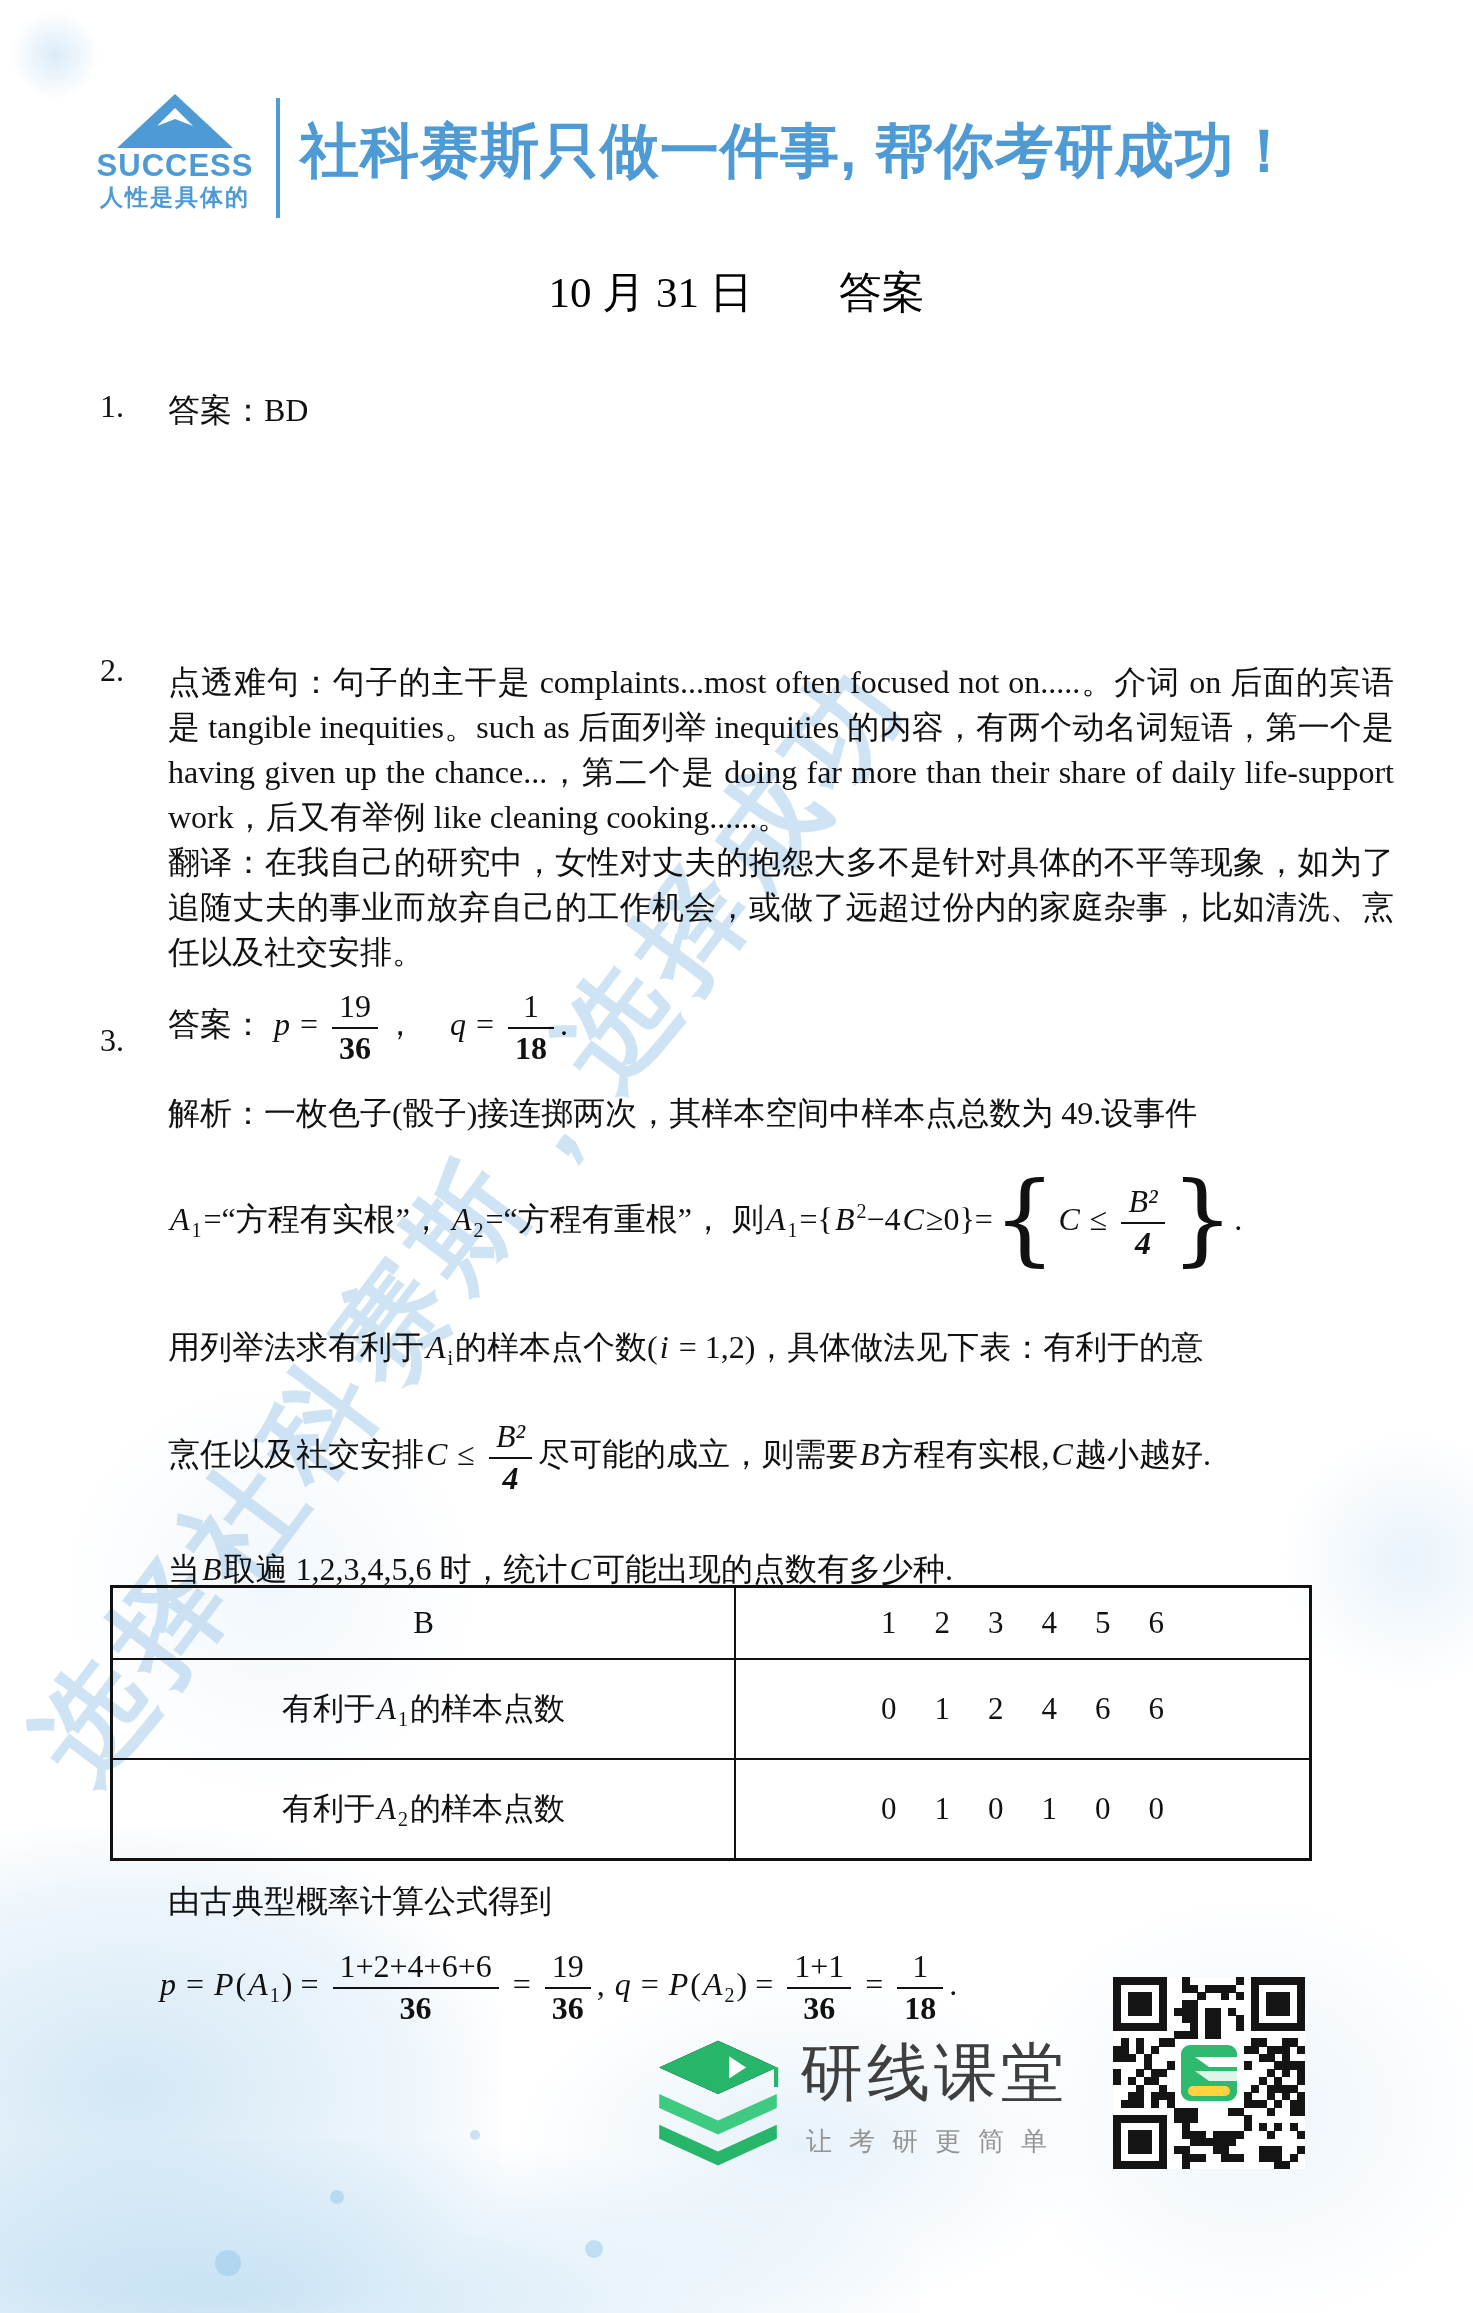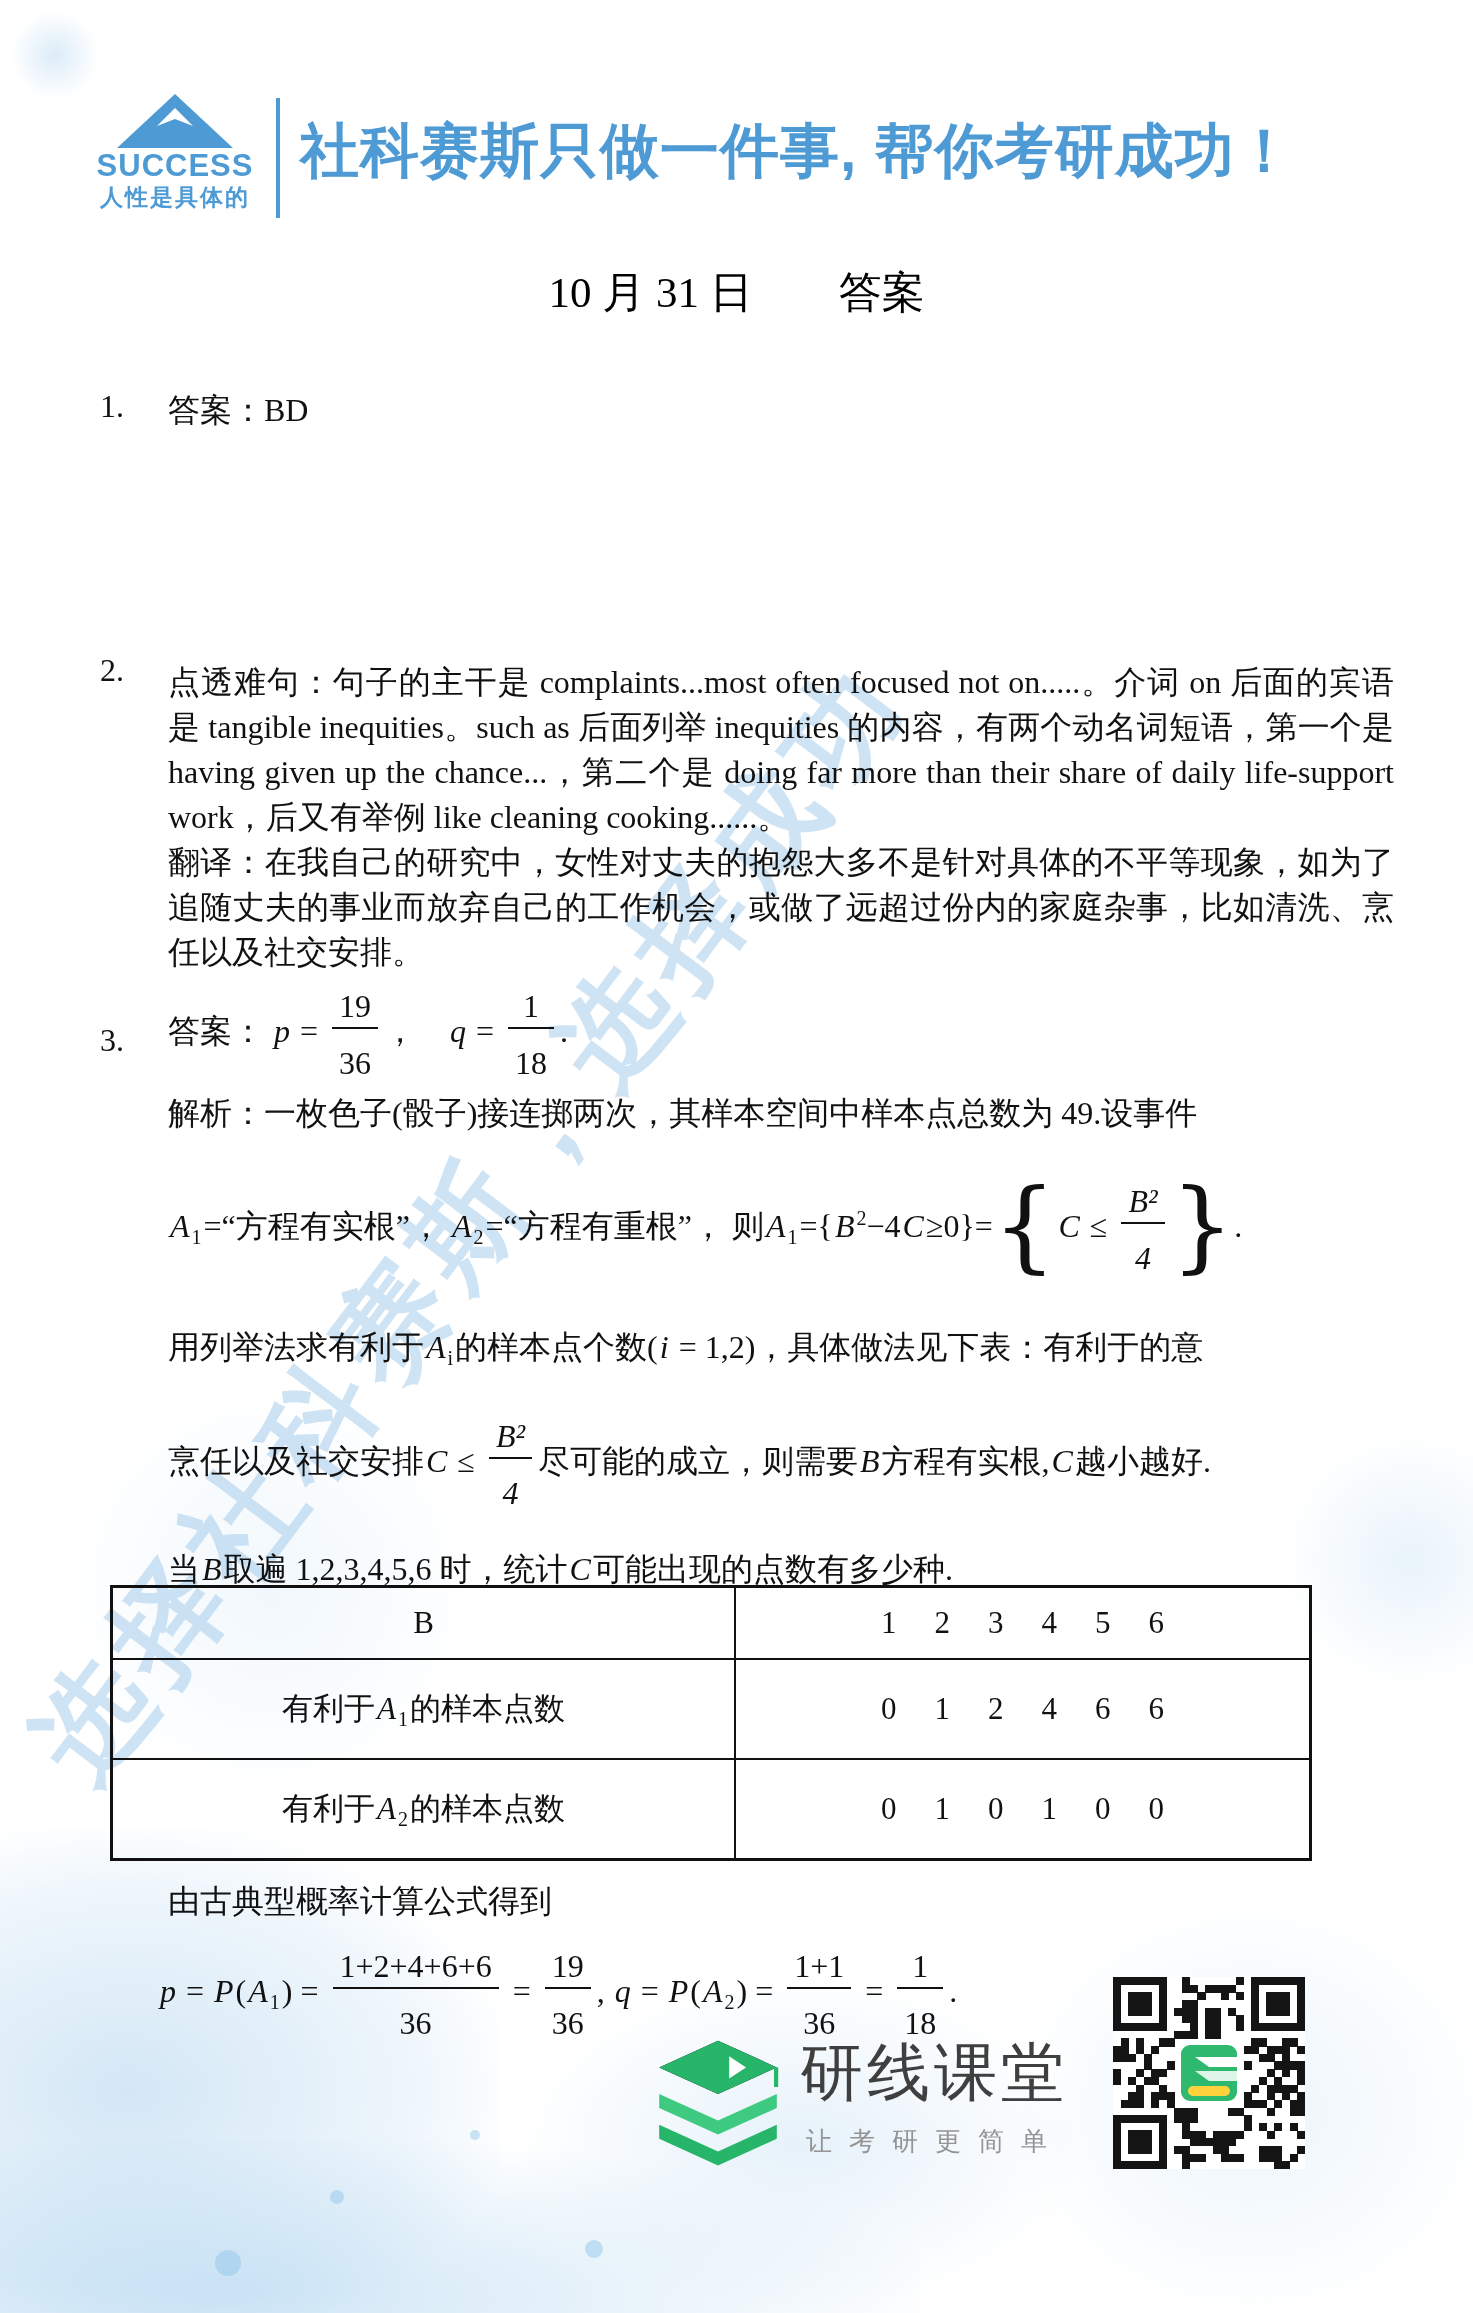--- a/index.html
+++ b/index.html
@@ -33,21 +33,21 @@
   .title .gap{display:inline-block;width:86px;}
   
   .inum{position:absolute;left:100px;font-size:32px;}
   .ibody{position:absolute;left:168px;width:1226px;font-size:32px;line-height:45px;text-align:justify;}
   .line{position:absolute;left:168px;font-size:32px;white-space:nowrap;}
   .v{font-style:italic;padding:0 2px;}
   .sb{font-size:20px;vertical-align:-7px;padding-right:2px;}
   .sp{font-size:20px;vertical-align:12px;}
   .frac{display:inline-block;vertical-align:middle;text-align:center;margin:0 6px;line-height:1.05;}
   .frac .fn{display:block;border-bottom:2px solid #111;padding:0 7px 3px;}
-  .frac .fd{display:block;padding:18px 7px 0;}
+  .frac .fd{display:block;padding:3px 7px 0;font-weight:bold;}
   .frac.it{font-style:italic;}
   .bb{font-size:100px;font-weight:100;vertical-align:middle;font-family:"DejaVu Serif",serif;line-height:0;position:relative;top:-4px;}
   
   .anstable{position:absolute;left:110px;top:1585px;width:1202px;border-collapse:collapse;}
   .anstable td{border:2px solid #111;font-size:31px;text-align:center;vertical-align:middle;background:transparent;}
   .anstable{border:3px solid #111;}
   .anstable .c1{width:52%;}
   .anstable .r0 td{height:68px;}
   .anstable .r1 td,.anstable .r2 td{height:96px;}
   .tn{display:inline-block;margin:0 19px;}

